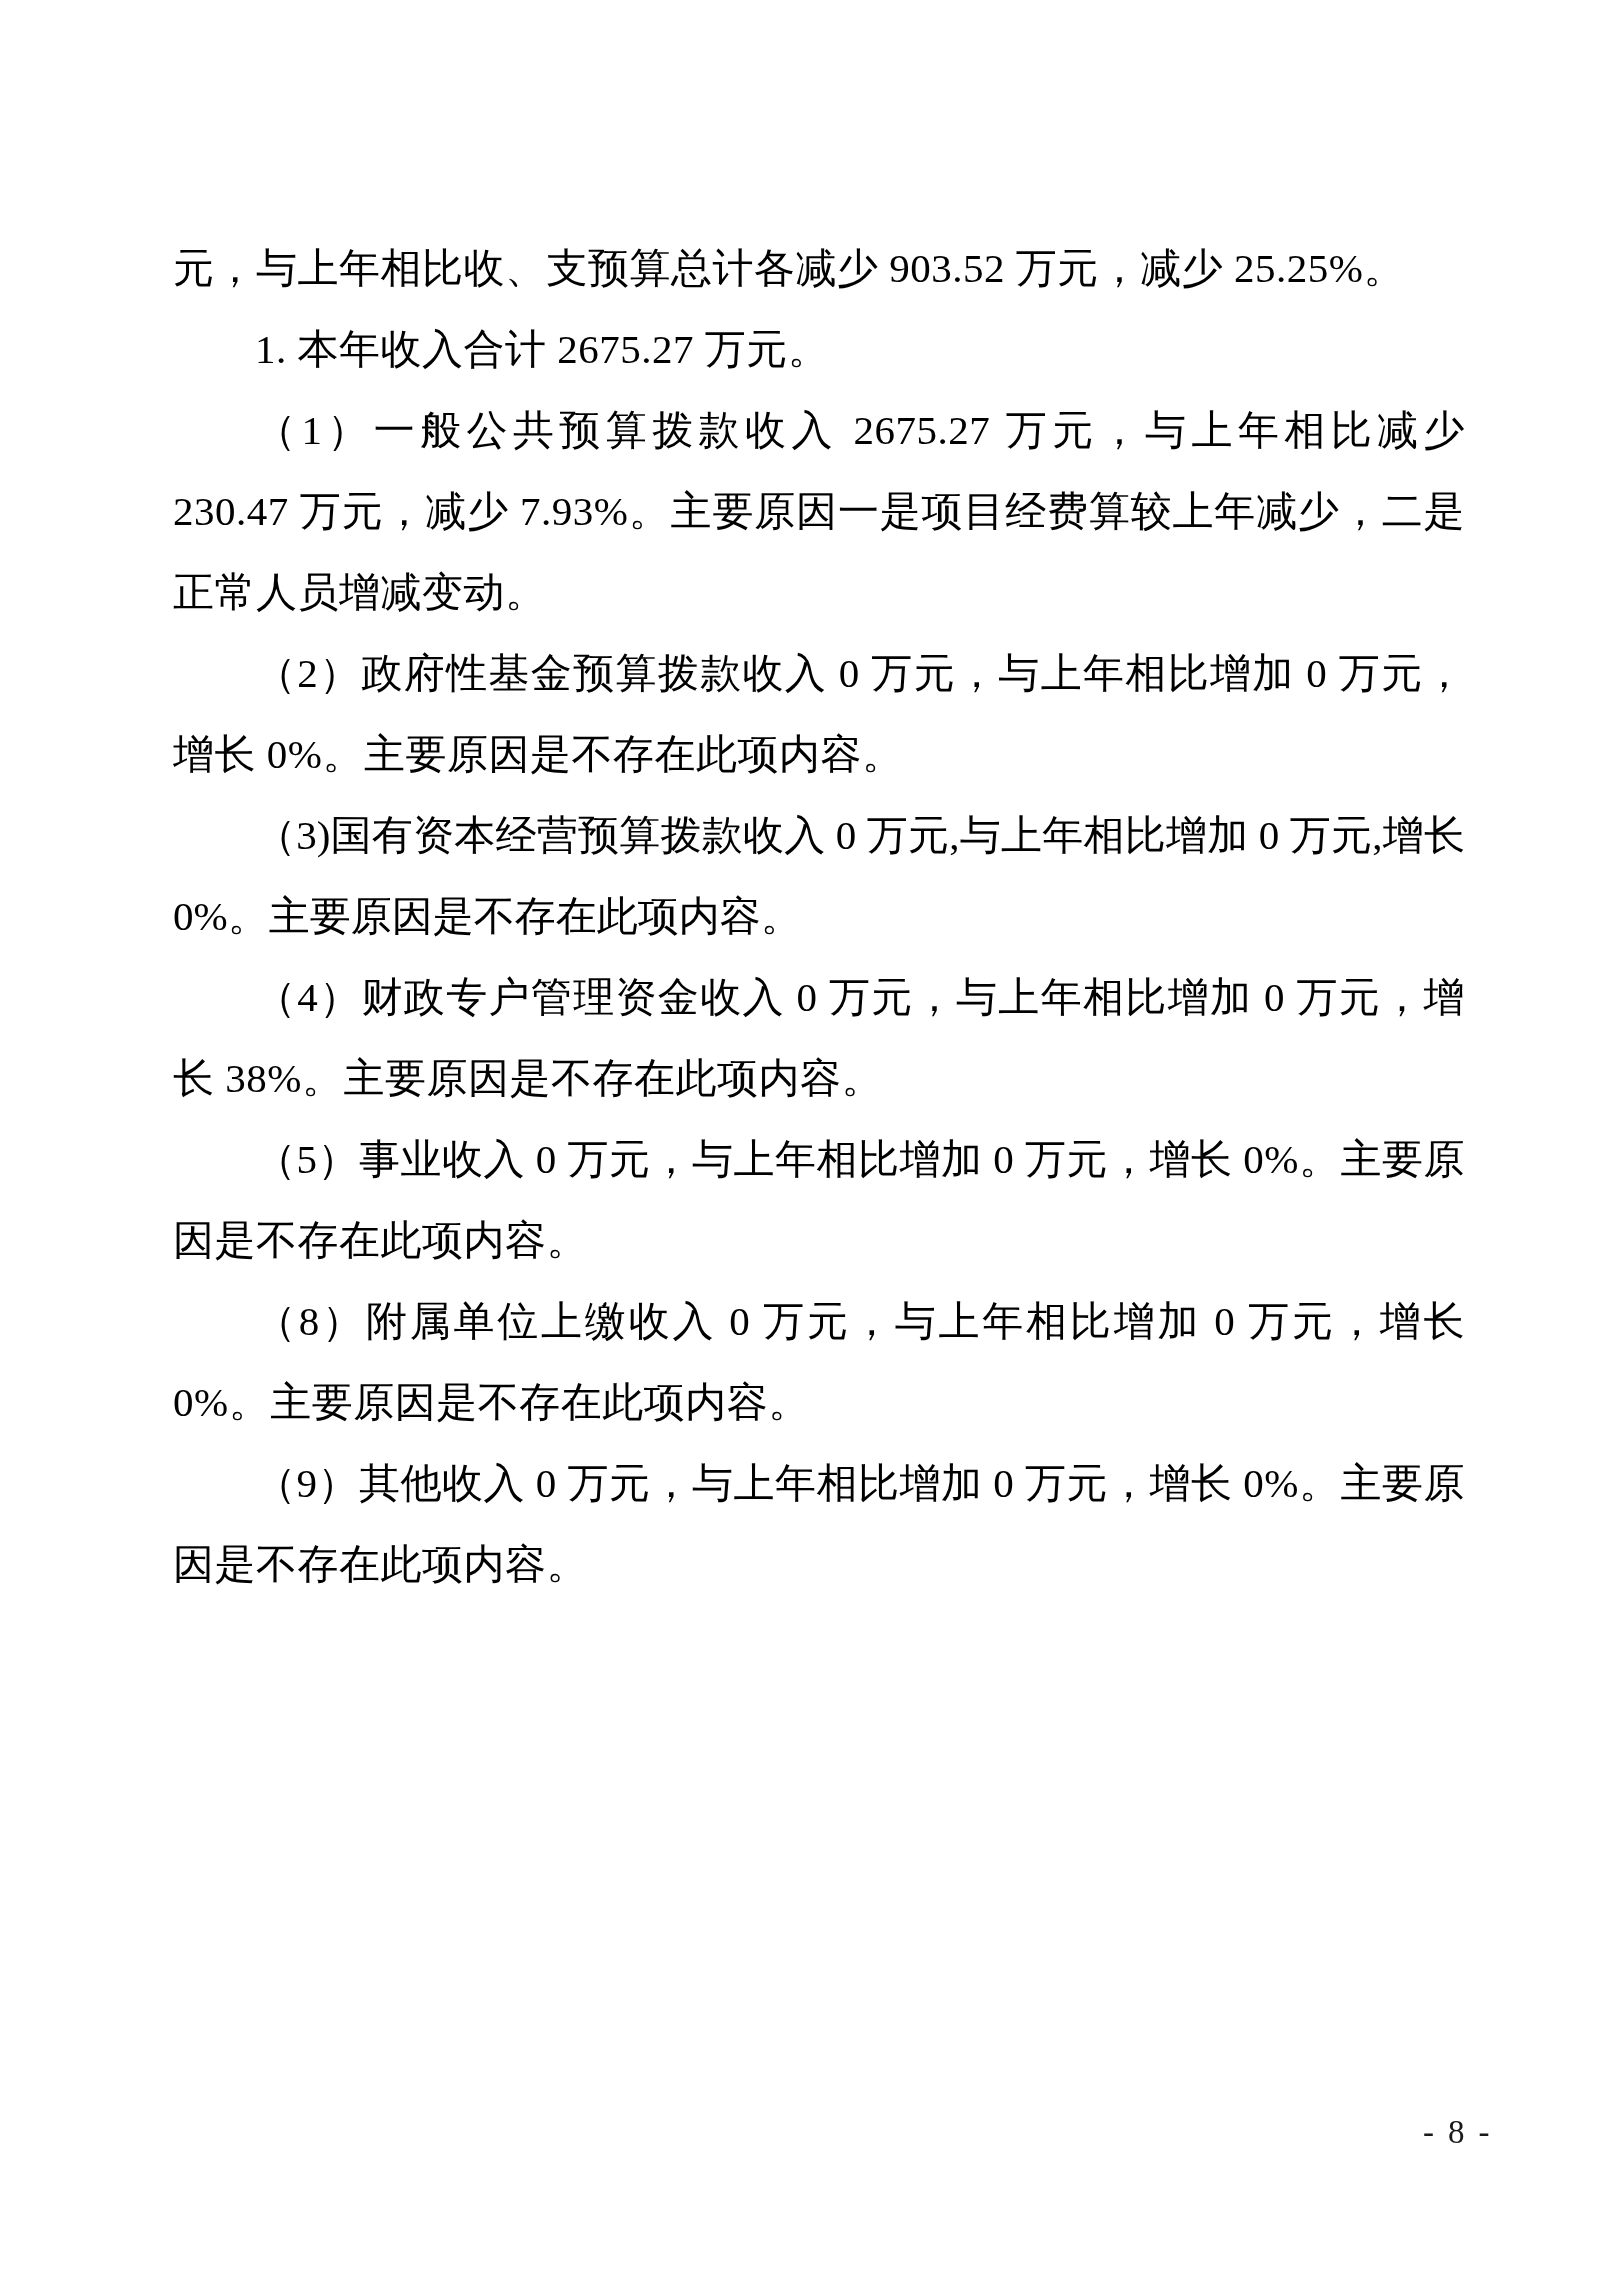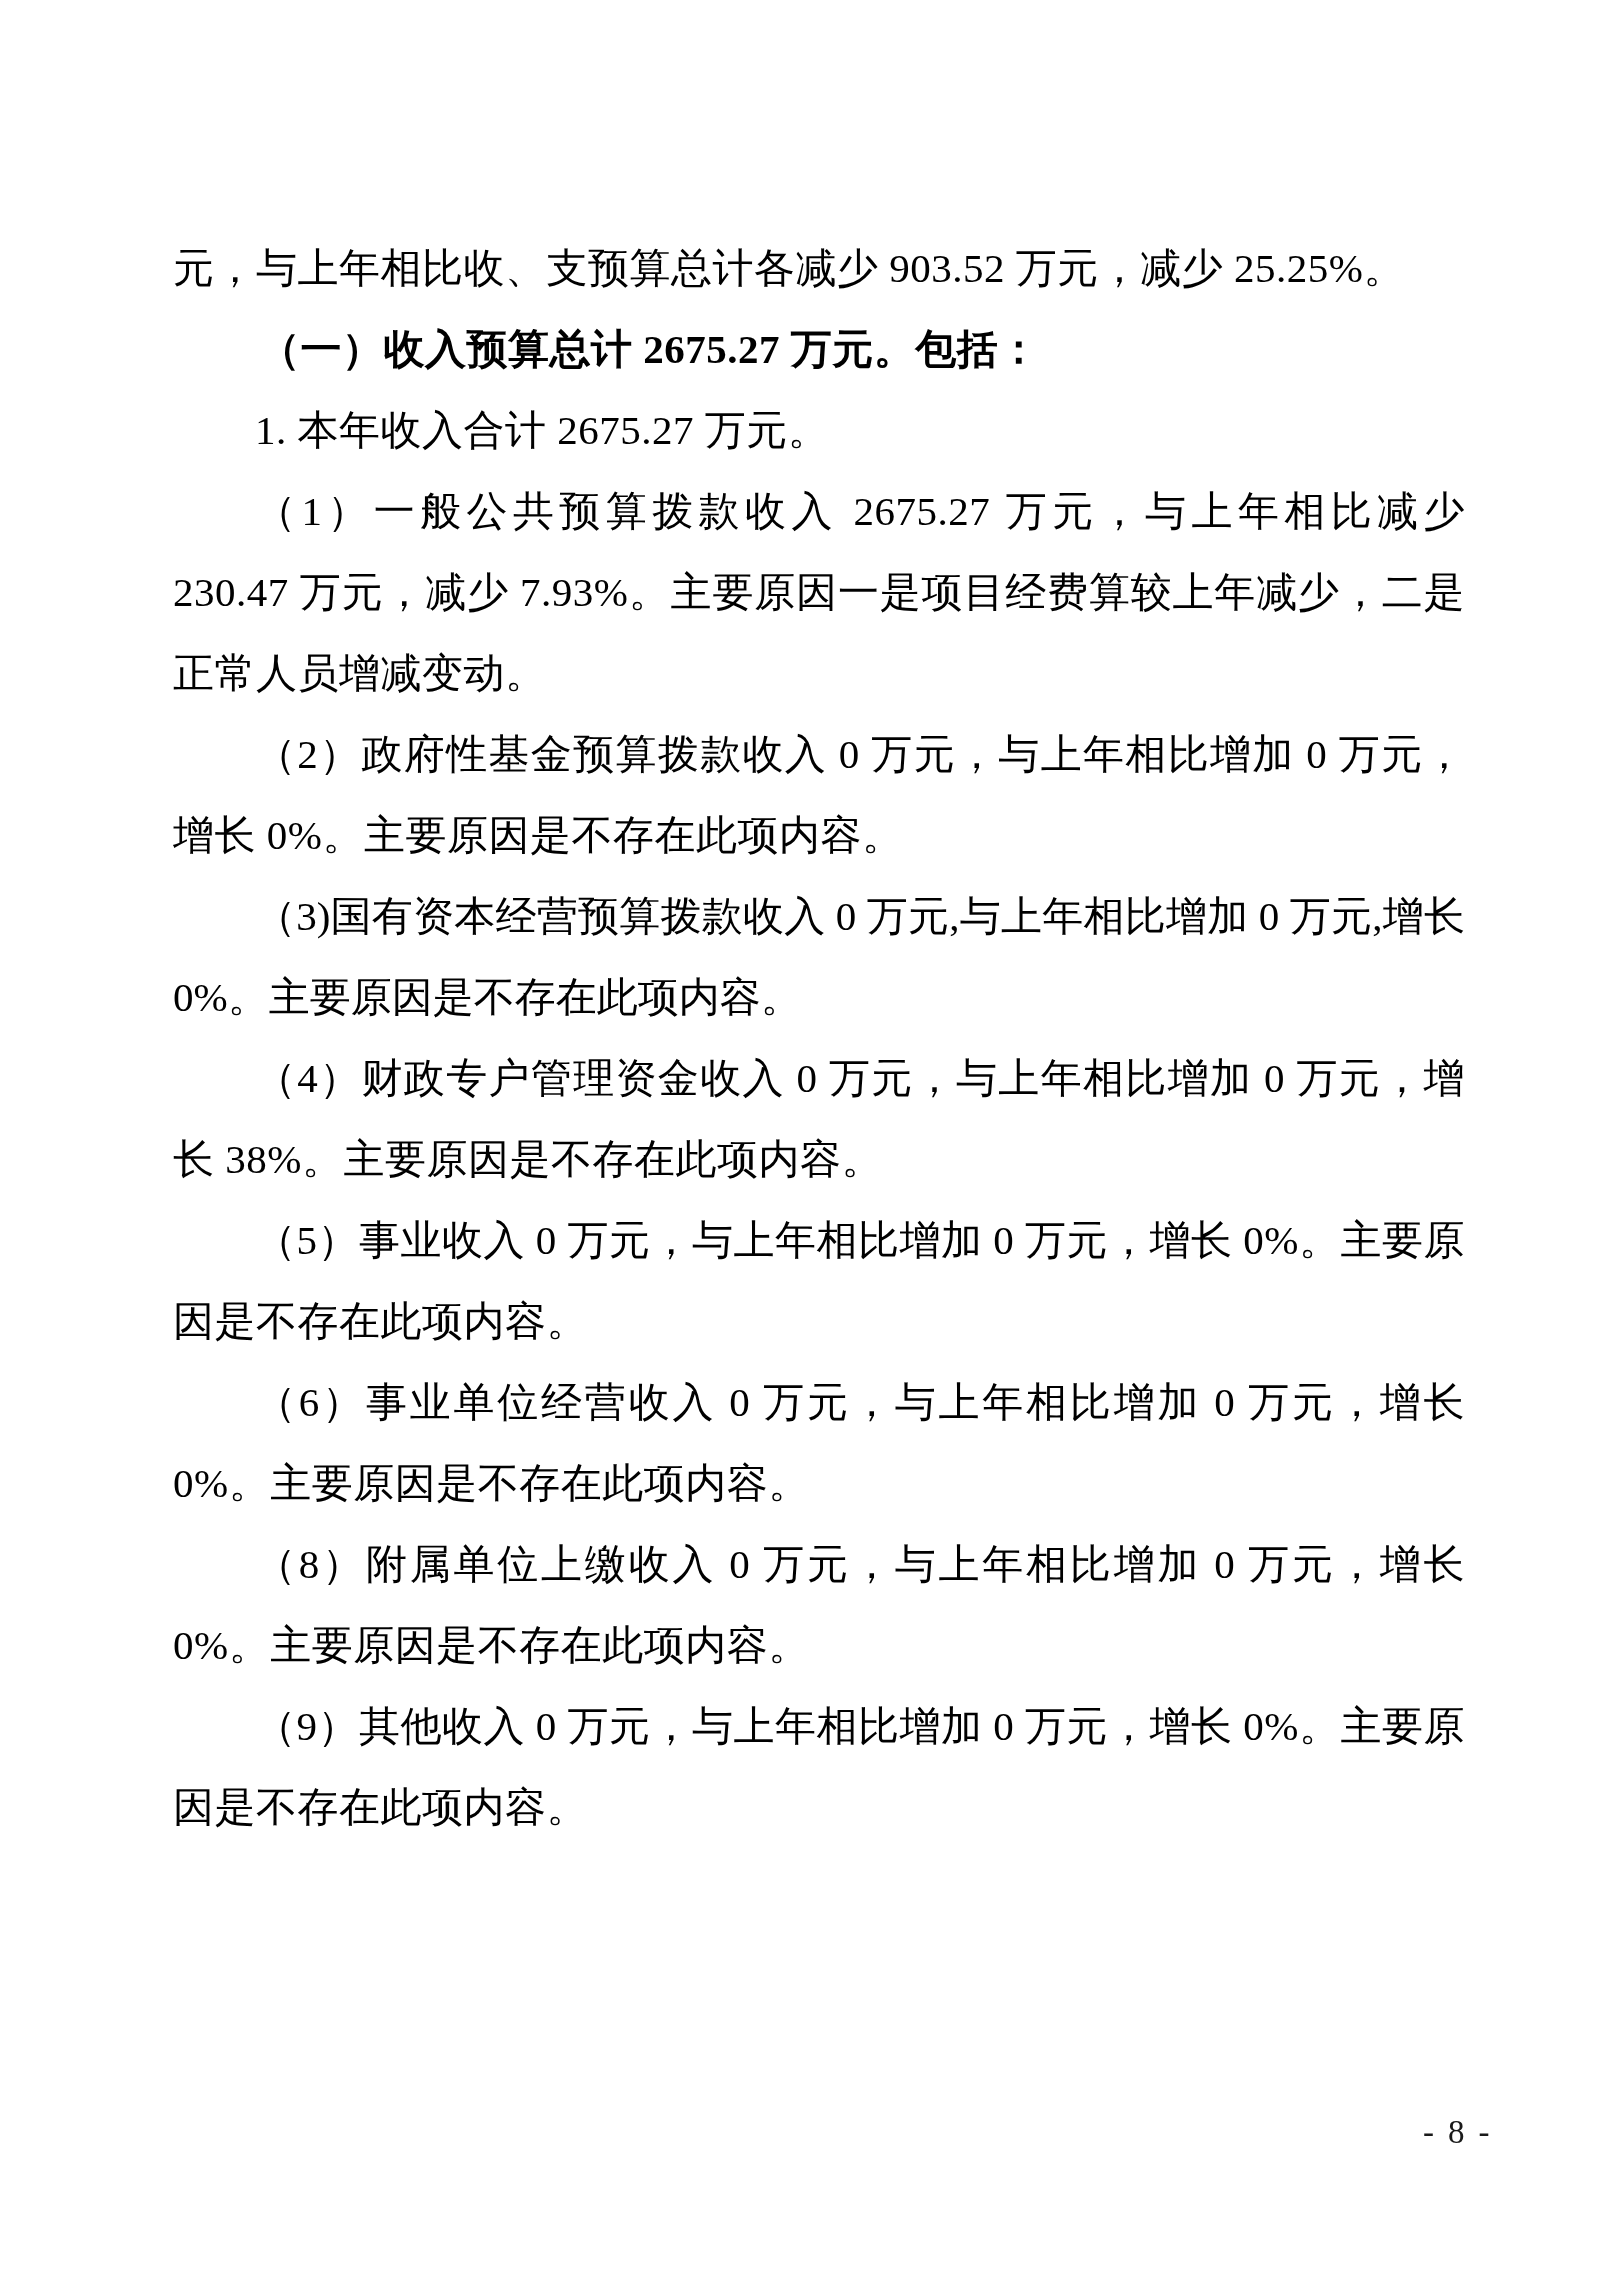--- a/index.html
+++ b/index.html
@@ -57,35 +57,33 @@
 </head>
 <body>
 
 <div class="page">
 
   <div class="doc-body">
 
     <p class="p-plain">元，与上年相比收、支预算总计各减少 903.52 万元，减少 25.25%。</p>
 
 
-    <p class="p-heading">（一）收入预算总计 2675.27 万元。包括：</p>
 
     <p class="p-indent">1. 本年收入合计 2675.27 万元。</p>
 
     <p class="p-indent">（1）一般公共预算拨款收入 2675.27 万元，与上年相比减少 230.47 万元，减少 7.93%。主要原因一是项目经费算较上年减少，二是正常人员增减变动。</p>
 
     <p class="p-indent">（2）政府性基金预算拨款收入 0 万元，与上年相比增加 0 万元，增长 0%。主要原因是不存在此项内容。</p>
 
     <p class="p-indent p-tight">（3)国有资本经营预算拨款收入 0 万元,与上年相比增加 0 万元,增长 0%。主要原因是不存在此项内容。</p>
 
     <p class="p-indent">（4）财政专户管理资金收入 0 万元，与上年相比增加 0 万元，增长 38%。主要原因是不存在此项内容。</p>
 
     <p class="p-indent">（5）事业收入 0 万元，与上年相比增加 0 万元，增长 0%。主要原因是不存在此项内容。</p>
 
-    <p class="p-indent">（6）事业单位经营收入 0 万元，与上年相比增加 0 万元，增长 0%。主要原因是不存在此项内容。</p>
 
 
     <p class="p-indent">（8）附属单位上缴收入 0 万元，与上年相比增加 0 万元，增长 0%。主要原因是不存在此项内容。</p>
 
     <p class="p-indent">（9）其他收入 0 万元，与上年相比增加 0 万元，增长 0%。主要原因是不存在此项内容。</p>
 
   </div>
 
   <div class="page-number">- 8 -</div>
 

